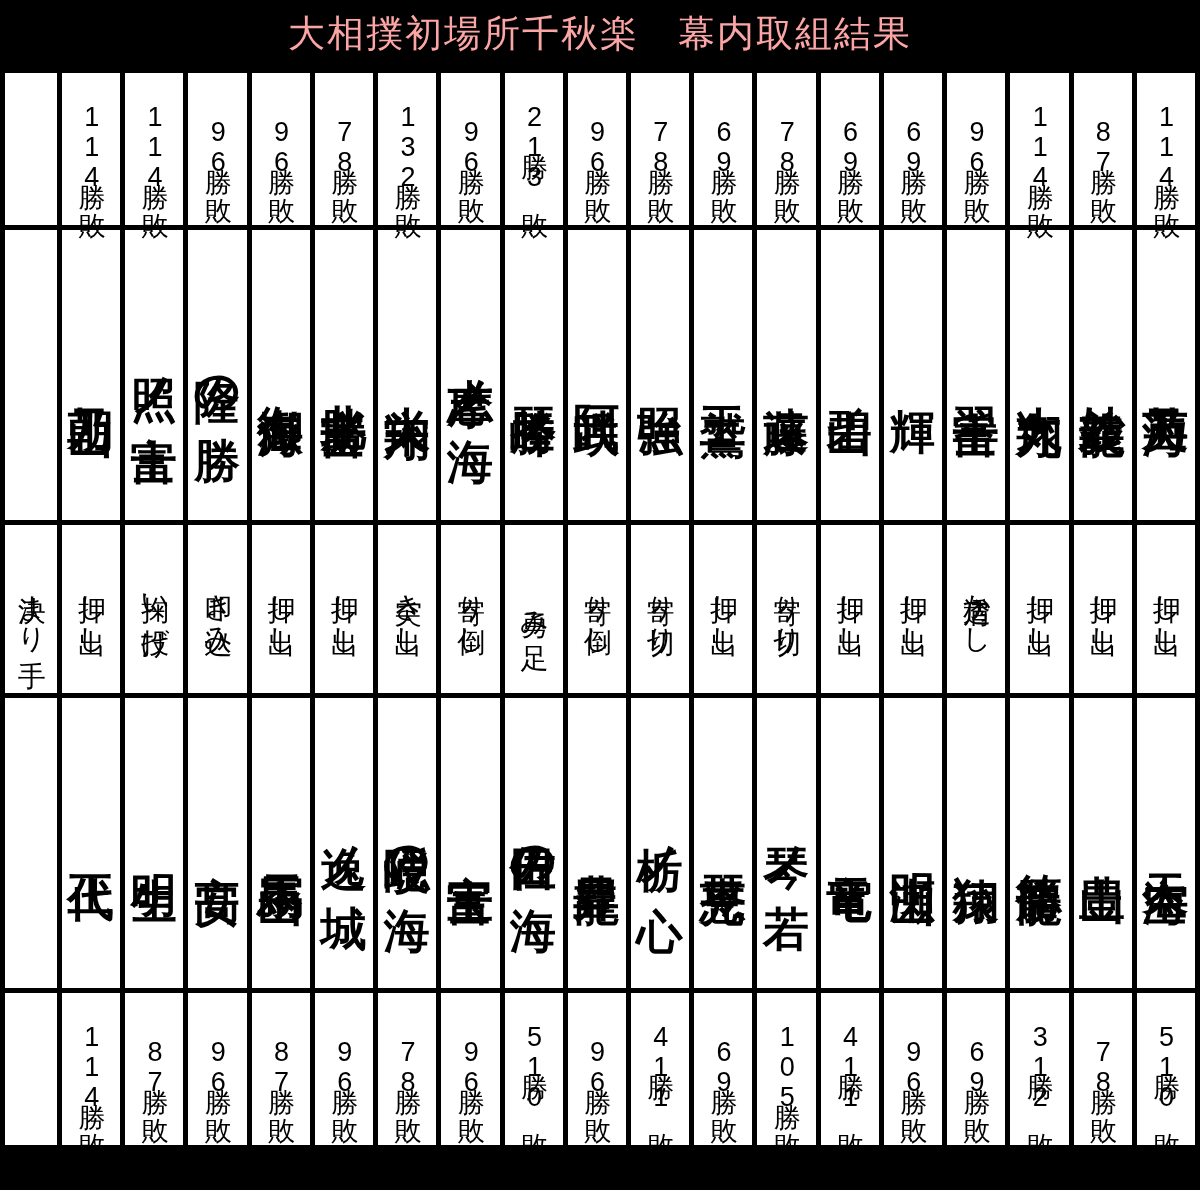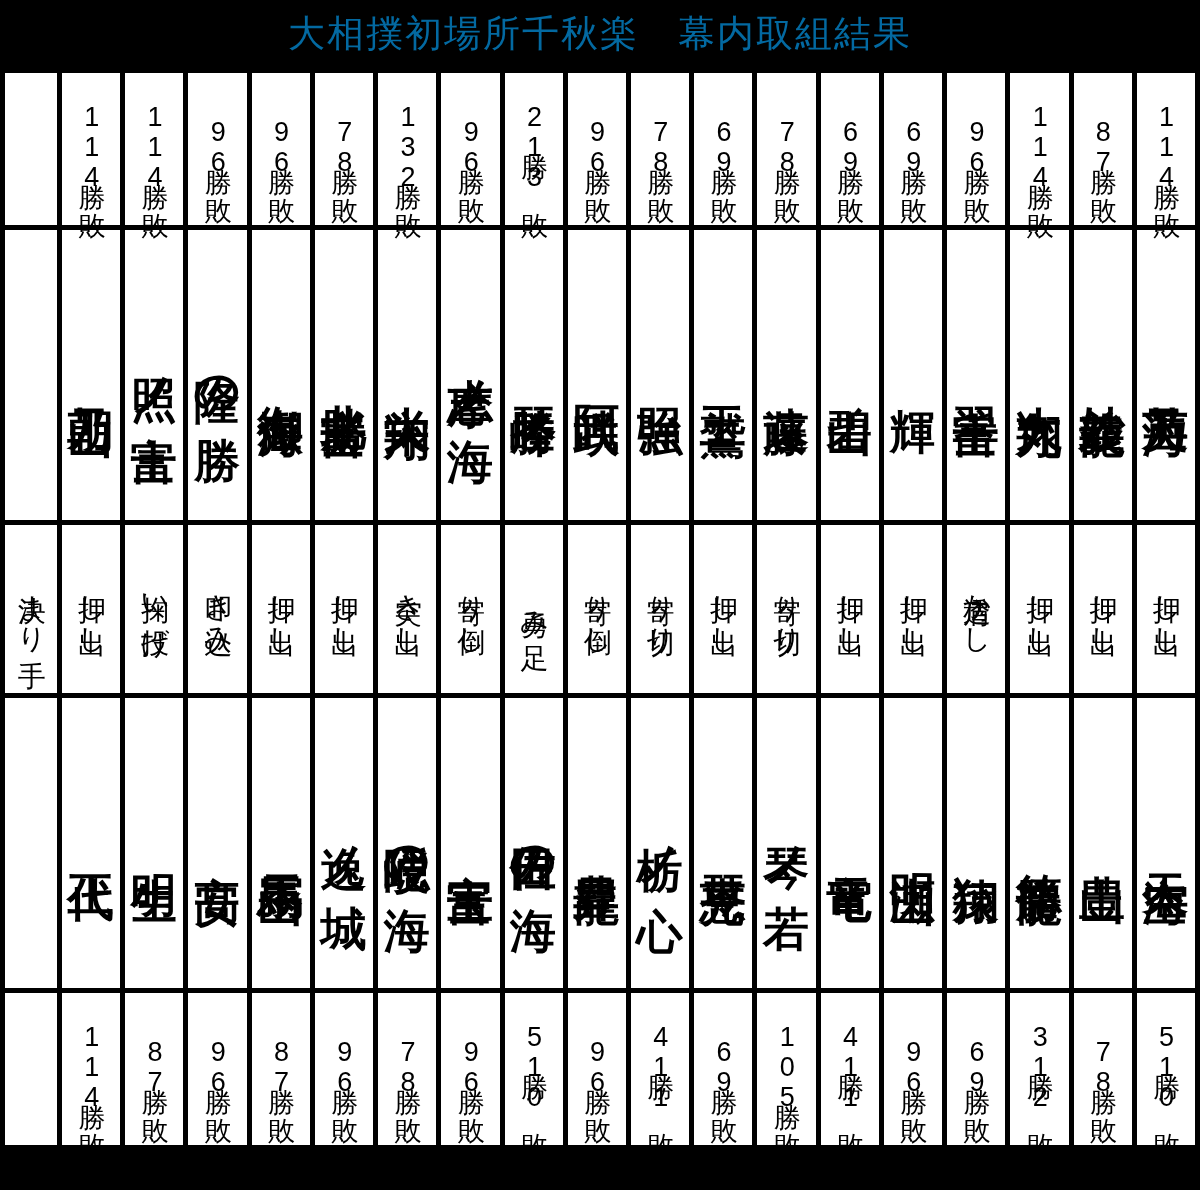--- a/index.html
+++ b/index.html
@@ -12,21 +12,21 @@
   #page {
     width: 1200px; height: 1190px;
     background: #000000;
     position: relative;
     overflow: hidden;
   }
   
   #title-bar {
     height: 68px;
     background: #000000;
-    color: #0369a1;
+    color: #fca5a5;
     display: flex;
     align-items: center;
     justify-content: center;
     font-size: 37px;
     letter-spacing: 2px;
     font-weight: normal;
     font-family: "Liberation Sans", sans-serif;
   }
   
   #grid {

